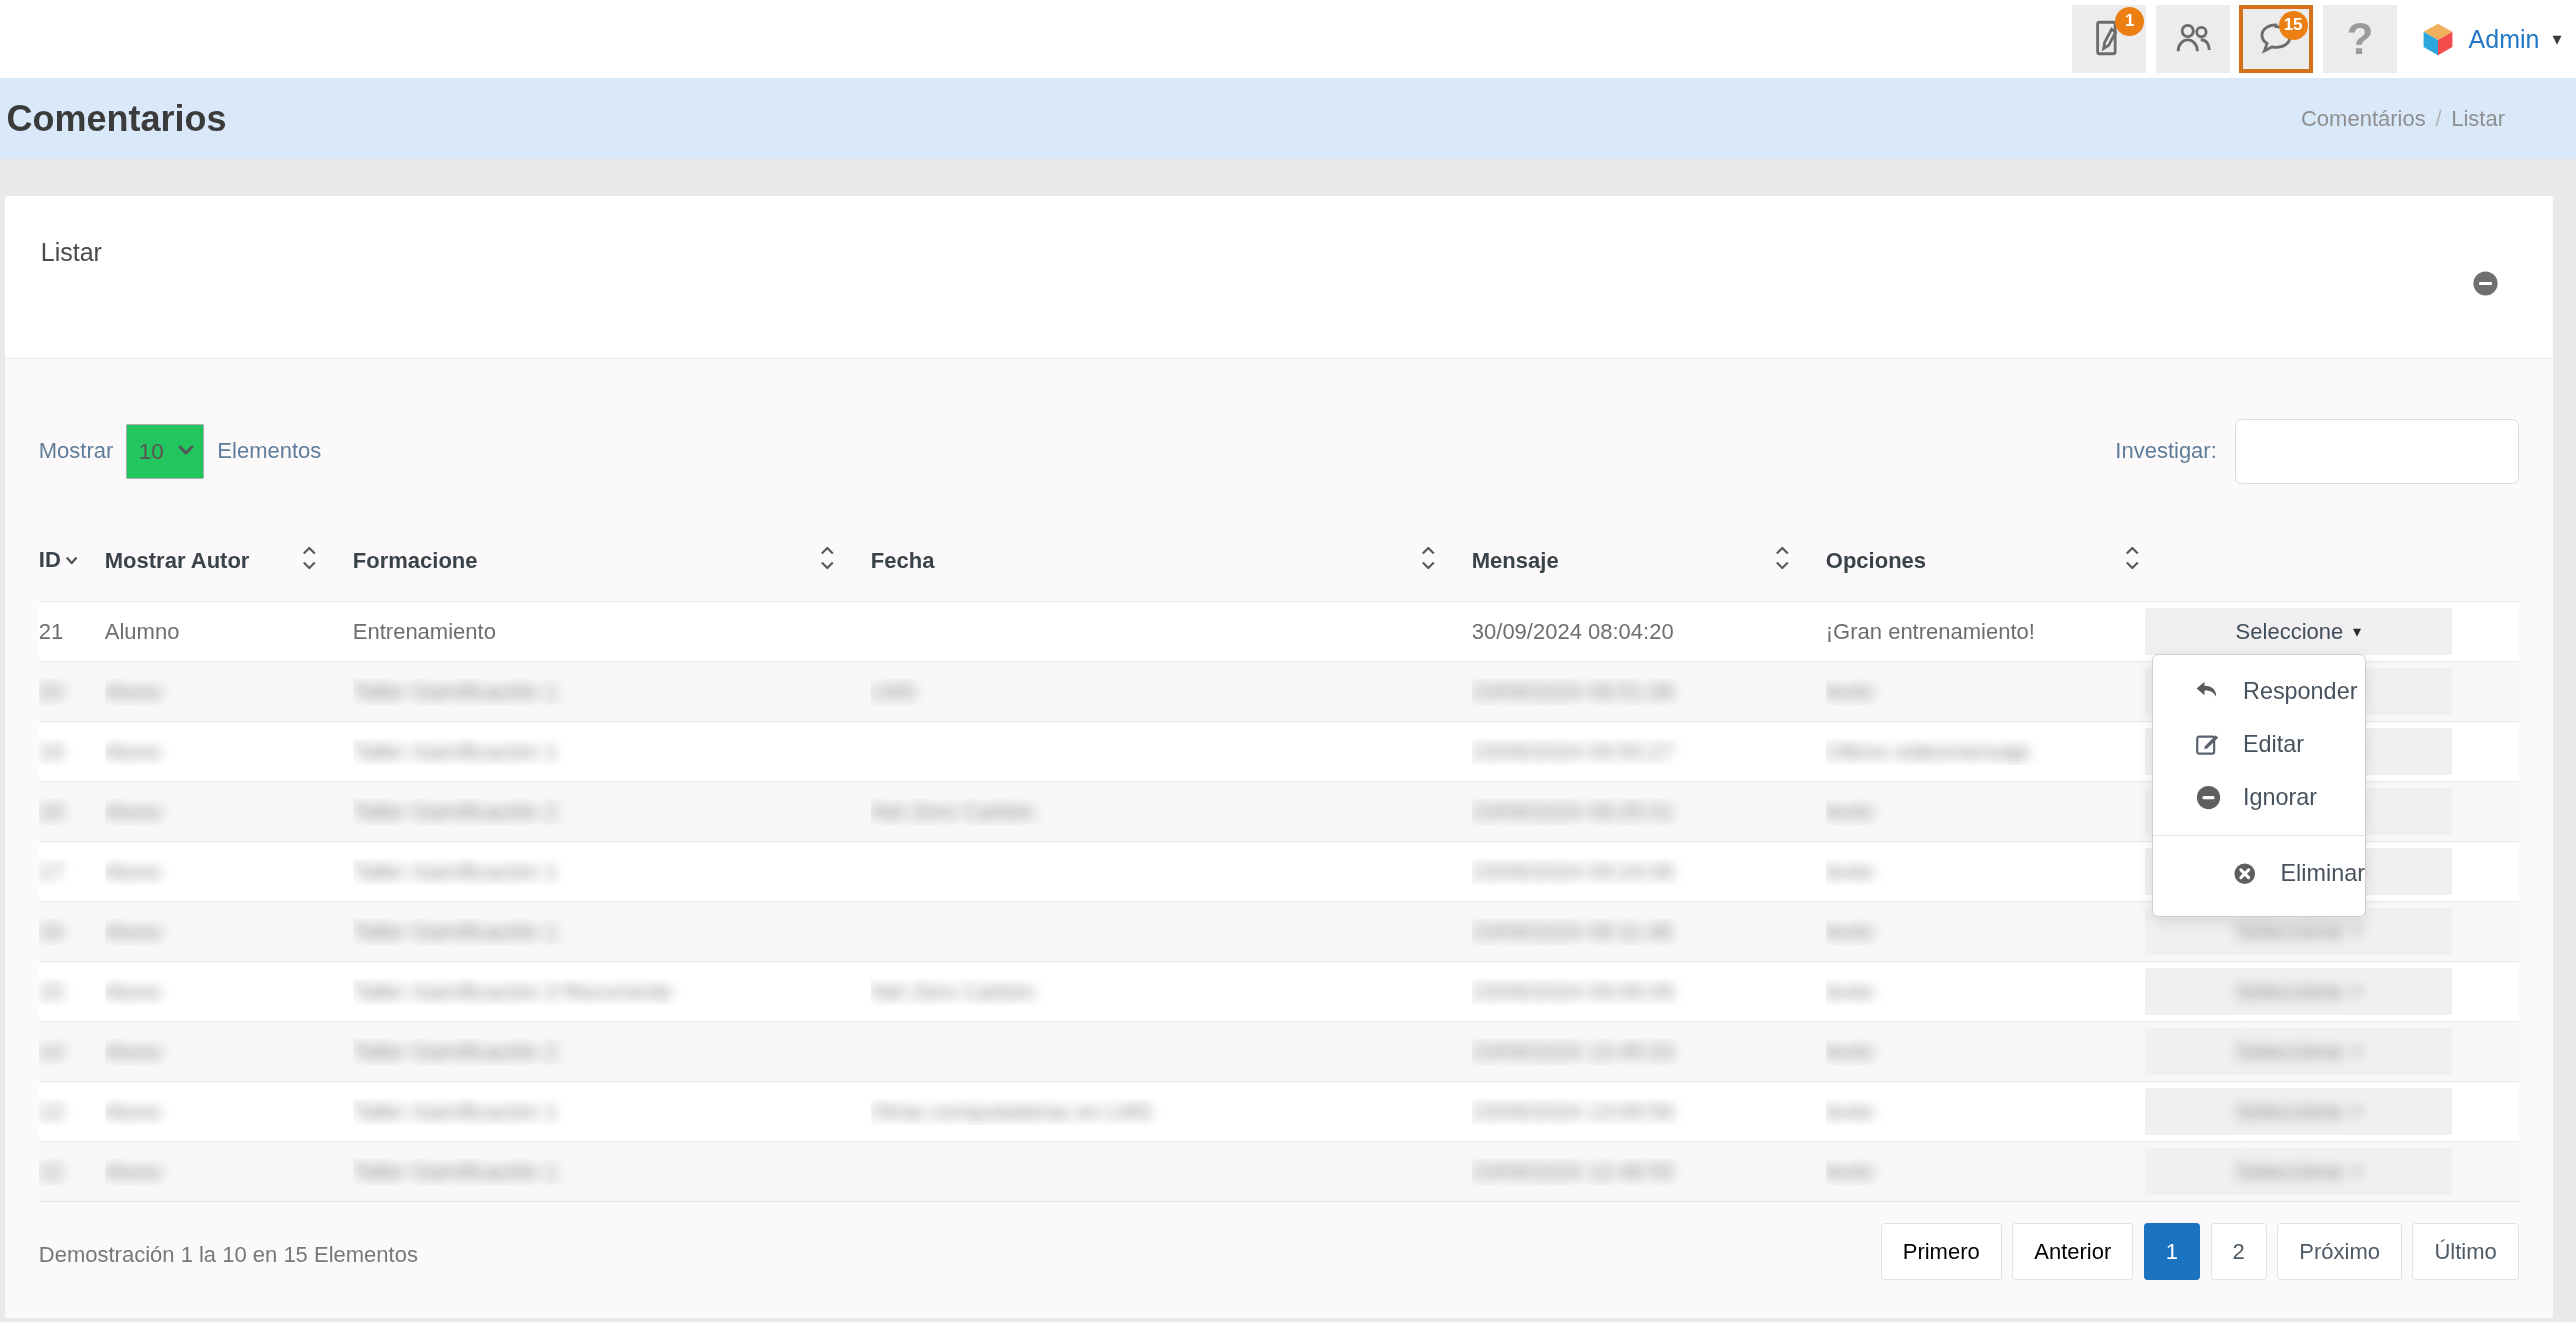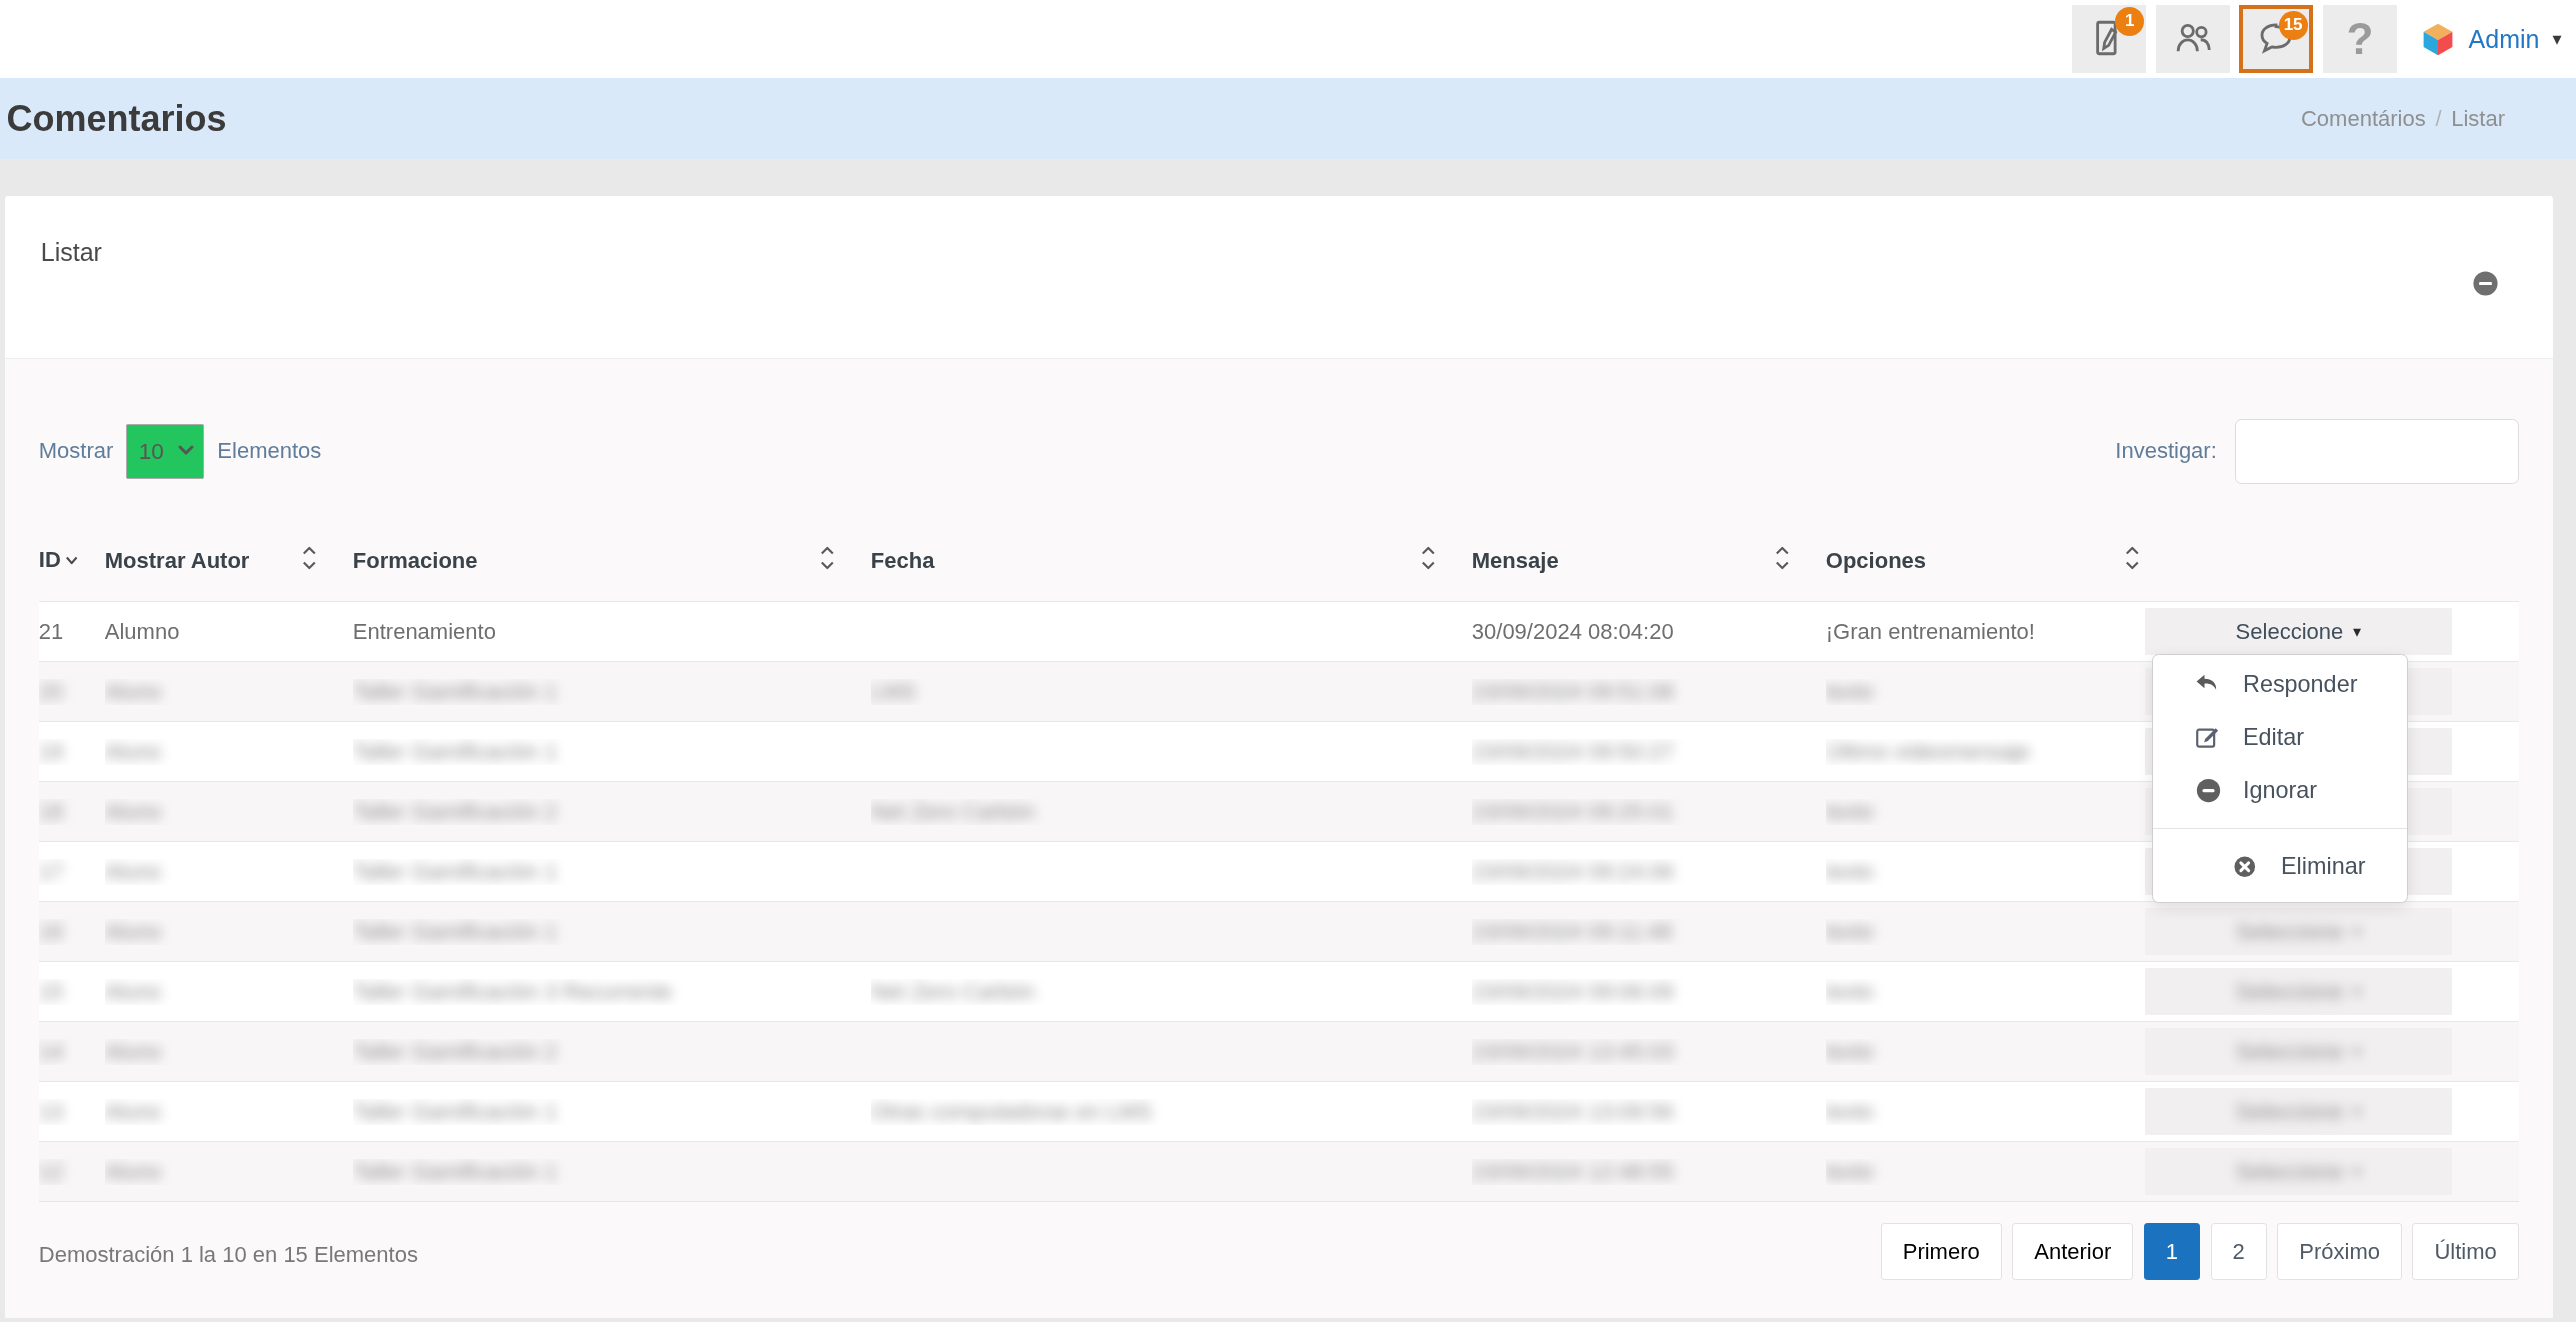--- a/index.html
+++ b/index.html
@@ -99,22 +99,22 @@
   .page-btn{
     min-width:52px; padding:0 21px; height:57px; background:#fff;
     border:0.8px solid #e2e2e2; border-radius:3.2px; font-size:22px; color:#4e5a66;
     display:flex; align-items:center; justify-content:center; cursor:pointer;
     font-family:"Liberation Sans", sans-serif;
   }
   .page-btn.disabled{ color:#000000; }
   .page-btn.active{ background:#1b72be; border-color:#1b72be; color:#fff; }
   
   .dropdown{
-    position:absolute; left:2152px; top:654px; width:256px; background:#fff;
-    border:0.8px solid #cfcfcf; border-radius:6.5px; z-index:20; padding:3px 0;
+    position:absolute; left:2152px; top:654px; width:214px; background:#fff;
+    border:0.8px solid #cfcfcf; border-radius:6.5px; z-index:20; padding:10px 0;
     box-shadow:0 4.8px 14.5px rgba(0,0,0,0.10);
   }
   .menu-item{
     display:flex; align-items:center; gap:18px; padding-left:40px; height:53px;
     font-size:23.4px; color:#47525e; cursor:pointer;
   }
   .menu-item.tall{ height:65px;margin-left:38px; }
   .menu-item .mi-icon{ width:32px; display:flex; align-items:center; }
   .menu-divider{ border-top:0.8px solid #e4e4e4; margin:11.3px 0 4.8px 0; }
 </style>

